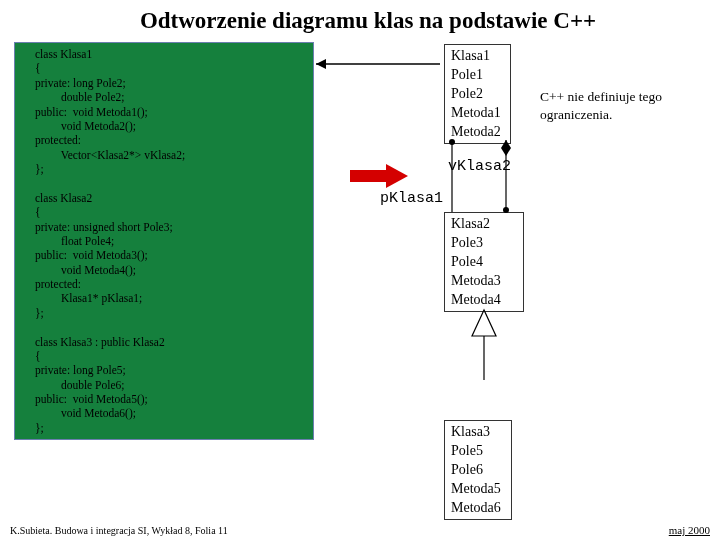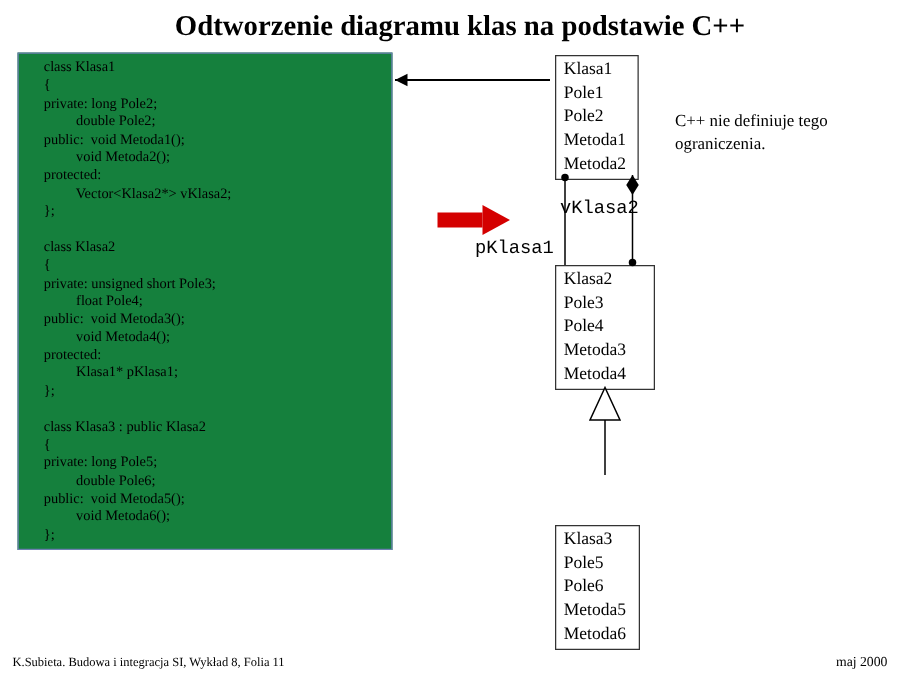--- a/index.html
+++ b/index.html
@@ -68,20 +68,21 @@
     position: absolute;
     left: 10px;
     bottom: 4px;
     font-size: 10px;
   }
   .footer-right {
     position: absolute;
     right: 10px;
     bottom: 4px;
     font-size: 11px;
+    text-decoration: underline;
   }
   svg.overlay {
     position: absolute;
     left: 0; top: 0;
     width: 720px; height: 492px;
     pointer-events: none;
   }
 </style>
 </head>
 <body>

